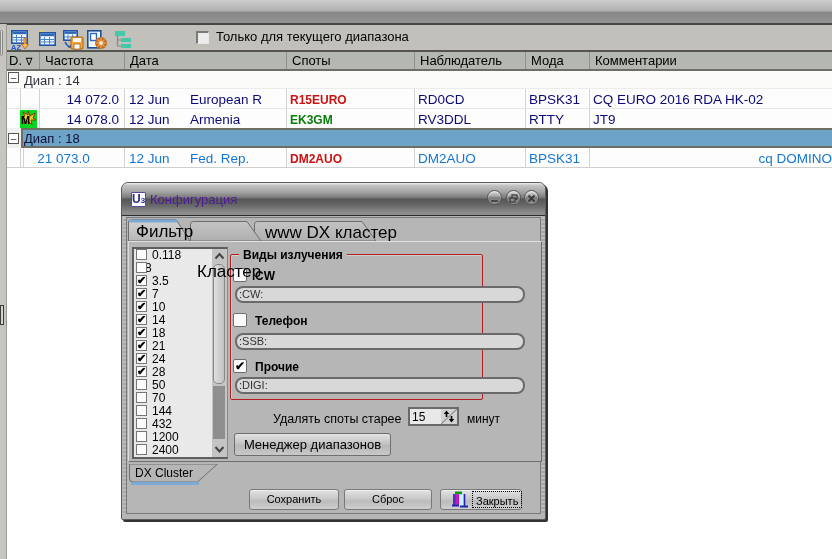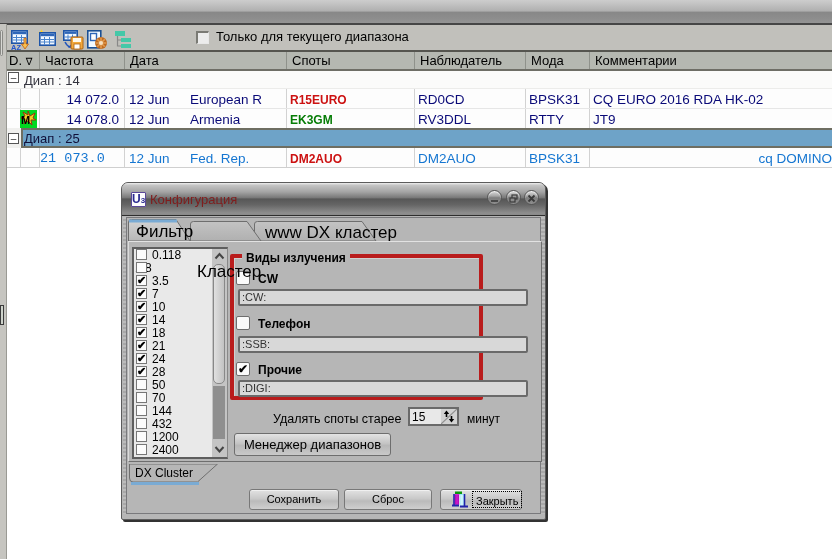--- a/index.html
+++ b/index.html
@@ -47,21 +47,21 @@
 #dlg { left:121px; top:182px; width:425px; height:338px;
   background:#b6b6b6; border-radius:7px 7px 2px 2px;
   border:1px solid #5c5c5c;
   box-shadow: 2px 2px 0 rgba(0,0,0,0.8); }
 #titlebar { left:0; top:0; width:423px; height:33px; border-radius:6px 6px 0 0;
   background:linear-gradient(#efefef 0%, #c4c4c4 7%, #a4a4a4 28%, #787878 46%, #575757 50%, #656565 68%, #8e8e8e 94%, #898989 100%);
   border-bottom:1px solid #2e2e2e; }
 #dlgico { left:9px; top:9px; width:15px; height:15px; background:#fdfdfd;
   border:1px solid #5a4898; border-radius:1px;
   color:#2a2a90; font-weight:bold; font-size:12px; line-height:12px; text-align:center; }
-#dlgtitle { left:28px; top:9px; font-size:13px; color:#7f1d1d; }
+#dlgtitle { left:28px; top:9px; font-size:13px; color:#4c1d95; }
 .tbtn { position:absolute; top:7px; width:15px; height:15px; border-radius:50%;
   background:linear-gradient(#dadada 0%, #a8a8a8 38%, #7e7e7e 52%, #868686 78%, #909090 100%);
   border:1px solid #555555; box-shadow:inset 0 1px 1px rgba(255,255,255,0.7);
   color:#3a3a3a; }
 
 
 #tabbar { left:6px; top:35px; width:413px; height:23px; }
 .tab { position:absolute; font-size:17px; color:#000; z-index:5; }
 #panel { left:6px; top:58px; width:414px; height:221px; background:#b6b6b6;
   border-top:1px solid #e2e2e2; border-left:1px solid #dadada;
@@ -72,29 +72,29 @@
   border-top:2px solid #5e5e5e; border-left:2px solid #5e5e5e;
   border-right:1px solid #888; border-bottom:2px solid #5e5e5e; }
 .li { position:absolute; left:1px; height:13px; font-size:12px; color:#000; line-height:13px; }
 .lcb { position:absolute; left:1px; top:0px; width:11px; height:11px; background:#fcfcfc;
   border:1px solid #777; }
 .lcb.c::after { content:"✔"; position:absolute; left:0px; top:-2px; font-size:11px; font-weight:bold; color:#000; }
 #sbar { position:absolute; right:0px; top:0; width:15px; height:208px; background:#c4c4c4; }
 
 
 #gbox { position:absolute; left:101px; top:12px; width:253px; height:146px;
-  border:4px solid #b91c1c; border-radius:2px;
+  border:1px solid #b91c1c; border-radius:2px;
   box-shadow:inset 1px 1px 0 #d0d0d0; }
 #gboxlab { position:absolute; left:8px; top:-7px; background:#b6b6b6; padding:0 4px;
   font-size:12px; font-weight:bold; color:#000; }
 .ckrow { position:absolute; left:2px; font-size:12px; font-weight:bold; color:#000; }
 .ck { position:absolute; left:0; top:-1px; width:14px; height:14px; background:#fafafa;
   border:1px solid #6e6e6e; border-radius:2px; font-size:12px; line-height:13px; text-align:center; }
 .inp { position:absolute; left:4px; width:290px; height:17px; background:#d8d8d8;
-  border:2px solid #6a6a6a; border-radius:2px; font-size:11px; color:#333;
+  border:2px solid #6a6a6a; border-radius:8px; font-size:11px; color:#333;
   line-height:13px; padding-left:2px; }
 
 #manbtn { position:absolute; left:105px; top:191px; width:157px; height:23px;
   background:linear-gradient(#e3e3e3,#c4c4c4 45%, #b8b8b8 55%, #c9c9c9);
   border:1px solid #6e6e6e; border-radius:3px; font-size:13px; color:#000;
   text-align:center; line-height:21px; }
 
 
 #btab { left:7px; top:281px; width:100px; height:21px; font-size:12px; color:#000; }
 .bbtn { position:absolute; top:306px; height:21px;
@@ -195,26 +195,26 @@
       <div class="dcell" style="left:117px; width:162px; line-height:22px; padding-left:4px;">12 Jun<span style="position:absolute; left:65px;">Armenia</span></div>
       <div class="dcell" style="left:279px; width:128px; line-height:22px; padding-left:3px;"><span class="spot" style="color:#067d06;">EK3GM</span></div>
       <div class="dcell" style="left:407px; width:111px; line-height:22px; padding-left:3px;">RV3DDL</div>
       <div class="dcell" style="left:518px; width:64px; line-height:22px; padding-left:3px;">RTTY</div>
       <div class="dcell" style="left:582px; width:243px; line-height:22px; padding-left:3px;">JT9</div>
     </div>
 
     <div class="grow" style="top:76px; height:20px; background:#f0f0ee; color:#10103a;">
       <div style="position:absolute; left:14px; top:0; right:0; height:20px; background:#6ea3c8; border:2px solid #6e6e62; border-right:none;"></div>
       <div class="minus" style="left:1px; top:5px;">–</div>
-      <span style="position:absolute; left:17px; top:3px;">Диап : 25</span>
+      <span style="position:absolute; left:17px; top:3px;">Диап : 18</span>
     </div>
 
     <div class="drow blue" style="top:96px; height:20px; border-bottom:1px solid #cfcfcf;">
       <div class="dcell" style="left:13px; width:16px;"></div>
-      <div class="dcell" style="left:32px; width:85px; text-align:left; line-height:22px; padding-right:5px;font-family:Liberation Mono, monospace;">21 073.0</div>
+      <div class="dcell" style="left:16px; width:85px; text-align:center; line-height:22px; padding-right:5px;">21 073.0</div>
       <div class="dcell" style="left:117px; width:162px; line-height:22px; padding-left:4px;">12 Jun<span style="position:absolute; left:65px;">Fed. Rep.</span></div>
       <div class="dcell" style="left:279px; width:128px; line-height:22px; padding-left:3px;"><span class="spot" style="color:#cc1111;">DM2AUO</span></div>
       <div class="dcell" style="left:407px; width:111px; line-height:22px; padding-left:3px;">DM2AUO</div>
       <div class="dcell" style="left:518px; width:64px; line-height:22px; padding-left:3px;">BPSK31</div>
       <div class="dcell" style="left:582px; width:243px; line-height:22px; padding-left:3px;text-align:right;">cq DOMINO</div>
     </div>
   </div>
 
   <div id="dlg" class="abs">
     <div id="titlebar" class="abs"></div>

